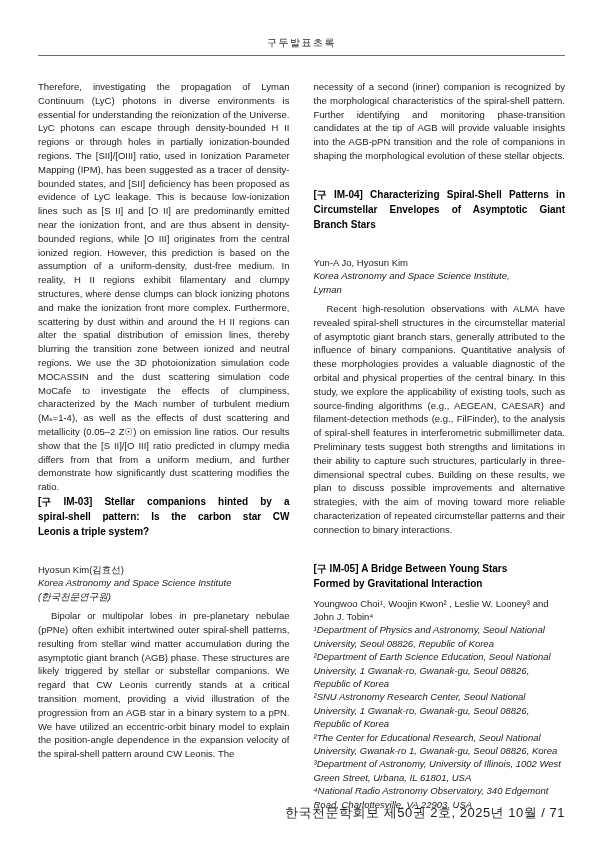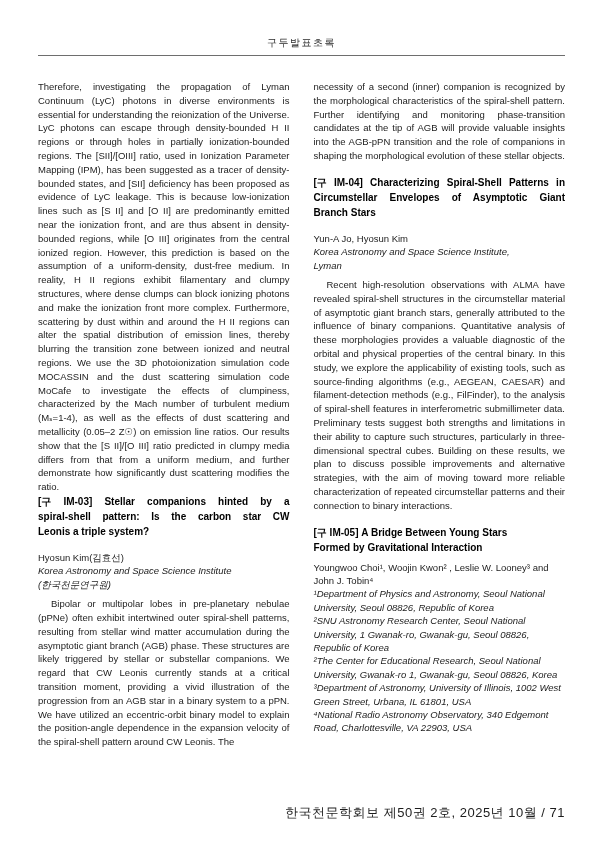--- a/index.html
+++ b/index.html
@@ -14,21 +14,21 @@
   .page { padding: 36px 35px 0 38px; }
   .header-row { text-align: center; font-size: 10px; letter-spacing: 1.5px; color: #2a2a2a; }
   .header-rule { margin-top: 5px; border-top: 1.6px solid #6e6e6e; height: 0; }
   .columns { display: flex; gap: 24px; margin-top: 24px; }
   .col { width: 257px; font-size: 9.5px; line-height: 13.8px; }
   .para { text-align: justify; }
   .para.indent { text-indent: 13px; }
   .heading { font-weight: bold; font-size: 10px; line-height: 15px; color: #000; }
   .heading .jline { text-align: justify; text-align-last: justify; }
   .block-gap-lg { }
-  .block-gap-md { margin-top: 12px; }
+  .block-gap-md { margin-top: 24px; }
   .block-gap-sm { margin-top: 6px; }
   .authors-block { line-height: 13.4px; }
   .affil { font-style: italic; }
   .footer {
     position: absolute;
     right: 35px;
     top: 804px;
     font-size: 13px;
     letter-spacing: 0.5px;
     color: #1c1c1c;
@@ -83,20 +83,21 @@
 
       <div class="heading block-gap-md">
         <div>[구 IM-05] A Bridge Between Young Stars</div>
         <div>Formed by Gravitational Interaction</div>
       </div>
 
       <div class="authors-block block-gap-sm">
         <div>Youngwoo Choi¹, Woojin Kwon² , Leslie W. Looney³ and</div>
         <div>John J. Tobin⁴</div>
         <div class="affil">¹Department of Physics and Astronomy, Seoul National University, Seoul 08826, Republic of Korea</div>
+        <div class="affil">²Department of Earth Science Education, Seoul National University, 1 Gwanak-ro, Gwanak-gu, Seoul 08826, Republic of Korea</div>
         <div class="affil">²SNU Astronomy Research Center, Seoul National University, 1 Gwanak-ro, Gwanak-gu, Seoul 08826, Republic of Korea</div>
         <div class="affil">²The Center for Educational Research, Seoul National University, Gwanak-ro 1, Gwanak-gu, Seoul 08826, Korea</div>
         <div class="affil">³Department of Astronomy, University of Illinois, 1002 West Green Street, Urbana, IL 61801, USA</div>
         <div class="affil">⁴National Radio Astronomy Observatory, 340 Edgemont Road, Charlottesville, VA 22903, USA</div>
       </div>
     </div>
 
   </div>
 </div>
 

